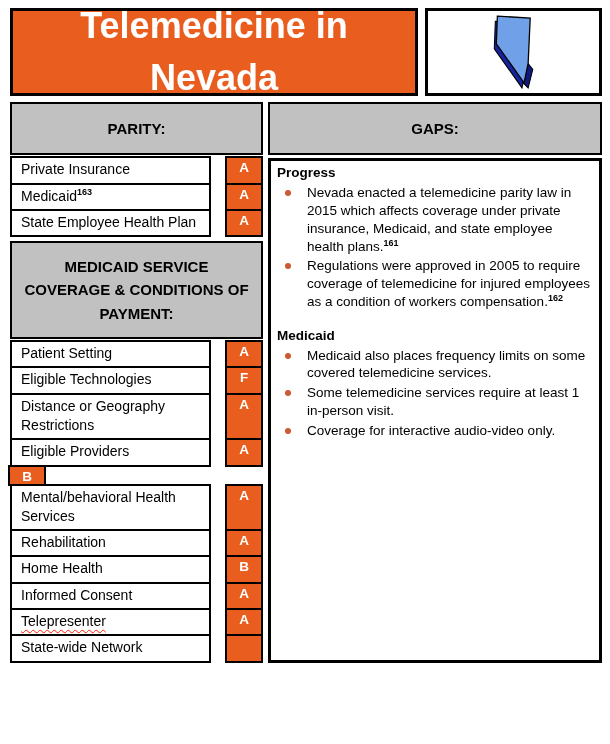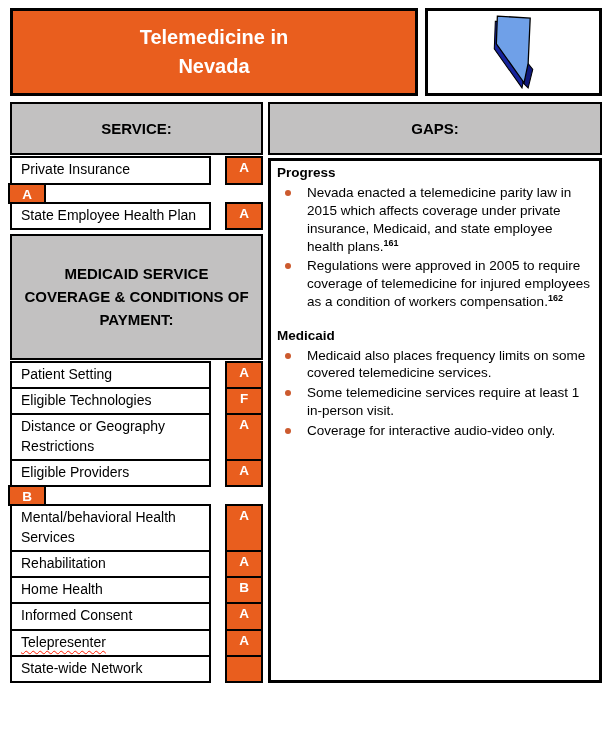--- a/index.html
+++ b/index.html
@@ -13,21 +13,21 @@
   .page { padding: 8px 8px 8px 10px; width: 610px; height: 744px; }
 
   
   .header-row { display: flex; gap: 7px; height: 88px; margin-bottom: 6px; }
   .title-box {
     flex: 1;
     background: #E95E1E;
     border: 3px solid #000;
     color: #fff;
     font-weight: bold;
-    font-size: 20px;
+    font-size: 36px;
     text-align: center;
     display: flex; flex-direction: column; justify-content: center;
     line-height: 1.45;
   }
   .map-box {
     width: 177px;
     border: 3px solid #000;
     background: #fff;
     display: flex; align-items: center; justify-content: center;
   }
@@ -38,21 +38,21 @@
   .left-col  { width: 253px; flex: none; }
   .right-col { flex: 1; display: flex; flex-direction: column; }
 
   
   .section-header {
     background: #C2C1C1;
     border: 2px solid #000;
     font-weight: bold;
     font-size: 15px;
     text-align: center;
-    padding: 26px 10px;
+    padding: 12px 10px;
     line-height: 1.55;
   }
   .one-line { padding: 13px 10px; }
   .gap-before { margin-top: 4px; }
   .gap-after  { margin-bottom: 3px; }
 
   
   .t-row { display: flex; margin-top: -2px; gap: 16px; }
   .t-label {
     flex: 1;
@@ -118,27 +118,28 @@
         <polygon points="86,96 97,110 88,146 78,136" fill="#10187A" stroke="#000" stroke-width="2"></polygon>
         <polygon points="28,6 92,10 88,98 80,136 26,60" fill="#6FA0E8" stroke="#000" stroke-width="2.5"></polygon>
       </svg>
     </div>
   </div>
 
   <div class="content-row">
 
     <div class="left-col">
 
-      <div class="section-header one-line gap-after">SERVICE:</div>
+      <div class="section-header one-line gap-after">PARITY:</div>
 
       <div class="t-row">
         <div class="t-label"><span>Private Insurance</span></div>
         <div class="t-grade">A</div>
       </div>
       <div class="t-row">
+        <div class="t-label"><span>Medicaid</span><sup class="fnote">163</sup></div>
         <div class="t-grade">A</div>
       </div>
       <div class="t-row">
         <div class="t-label"><span>State Employee Health Plan</span></div>
         <div class="t-grade">A</div>
       </div>
 
       <div class="section-header gap-before gap-after">MEDICAID SERVICE COVERAGE &amp; CONDITIONS OF PAYMENT:</div>
 
       <div class="t-row">

